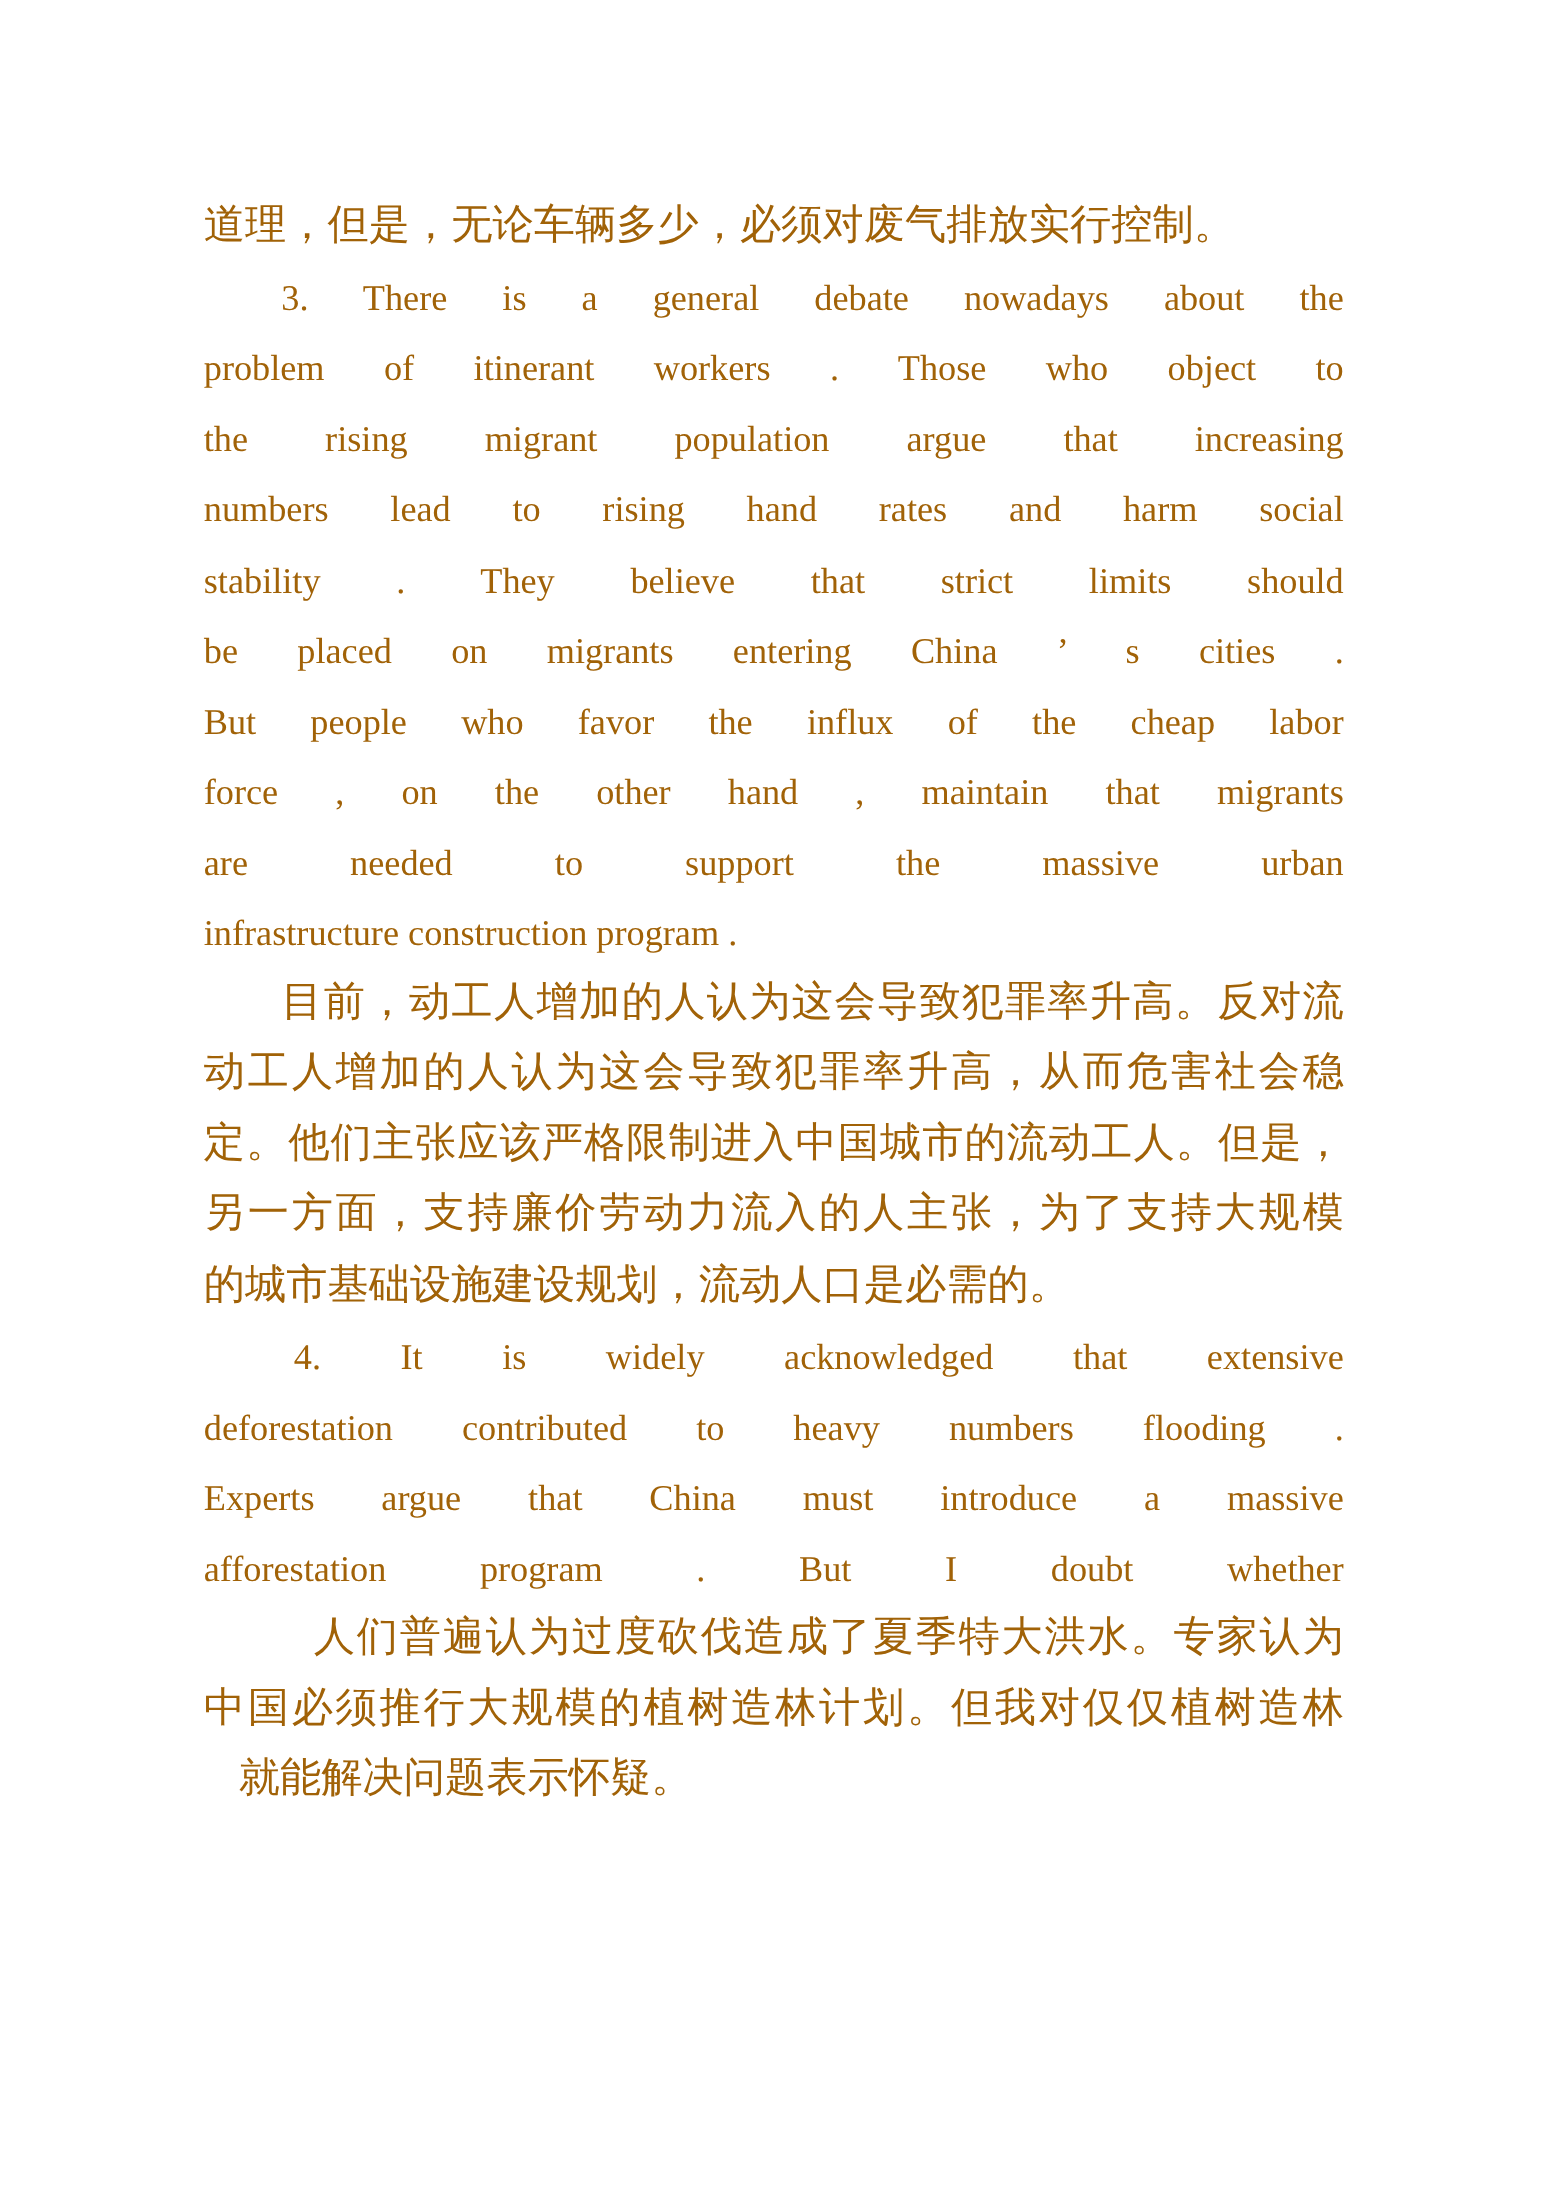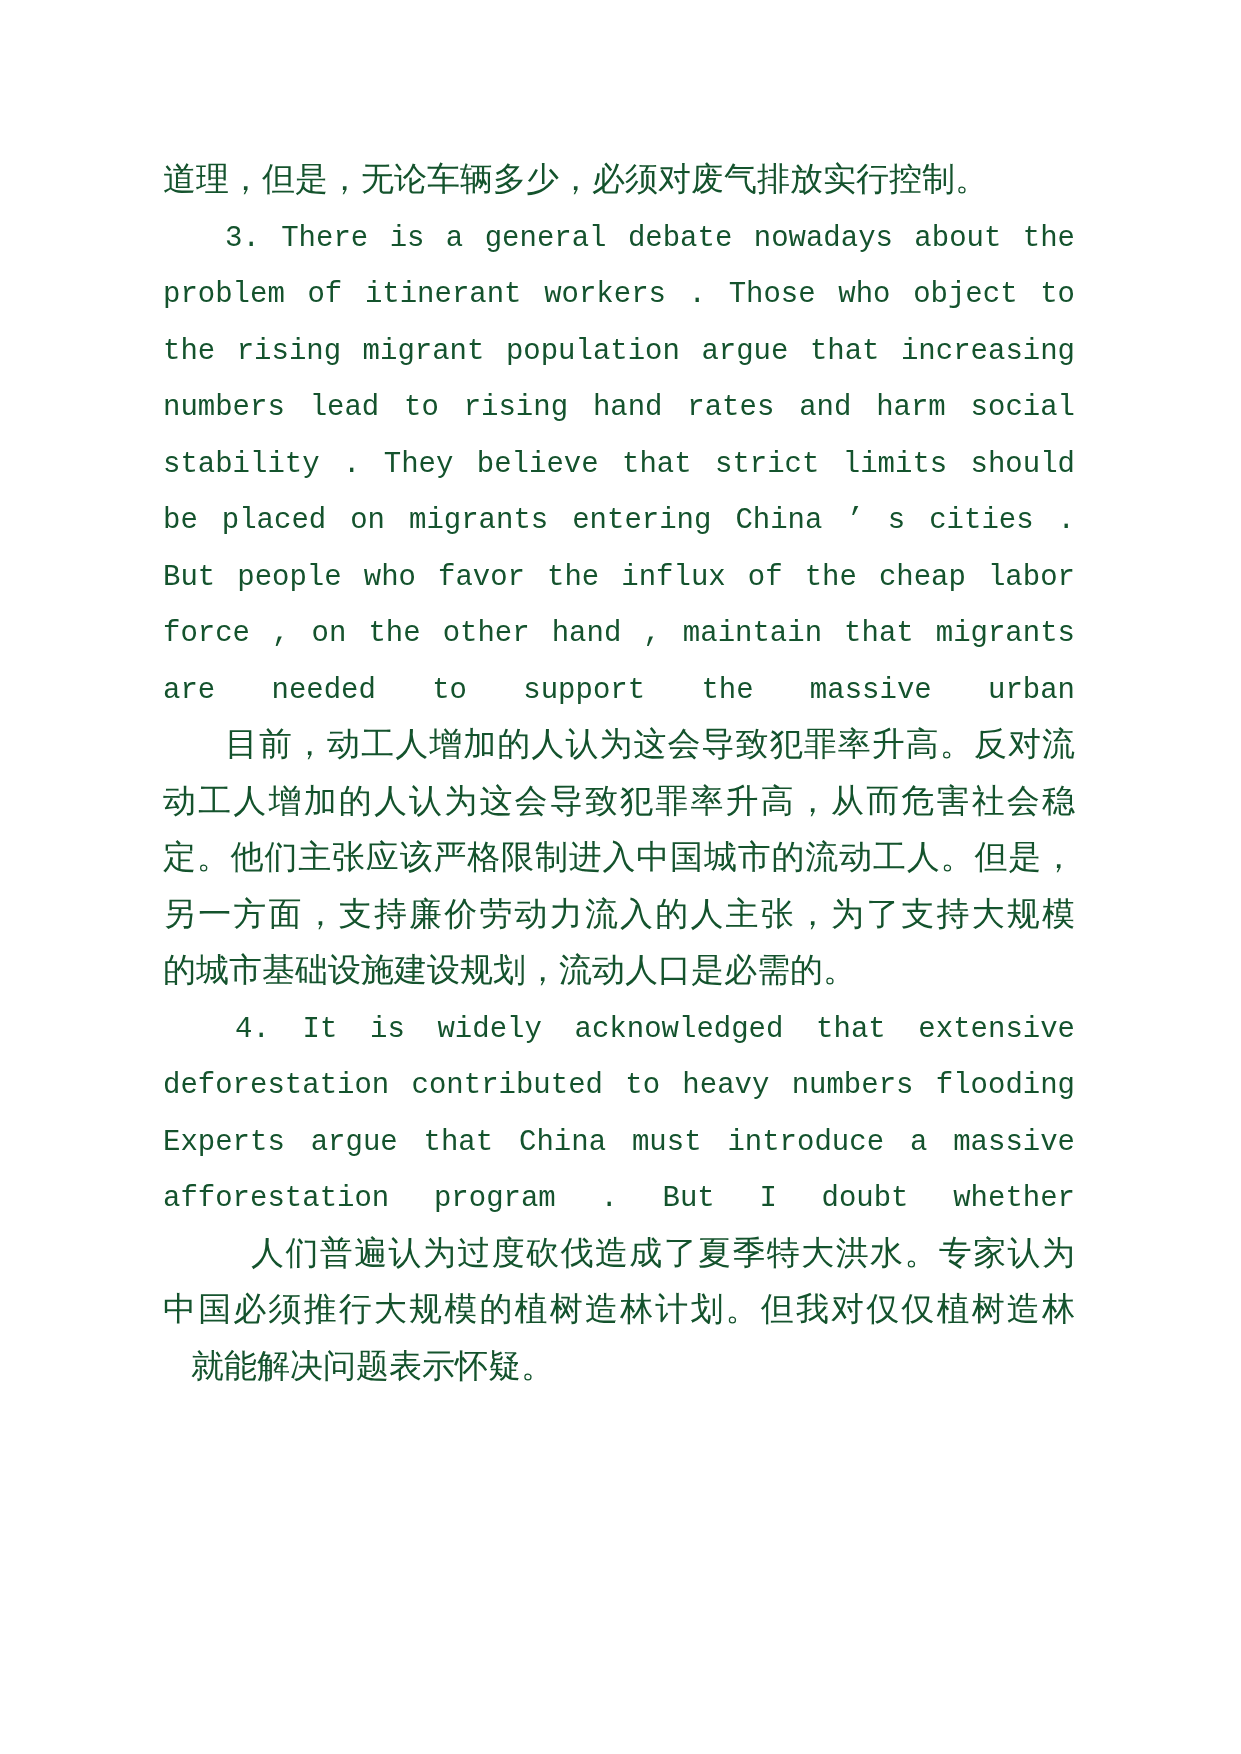--- a/index.html
+++ b/index.html
@@ -20,27 +20,27 @@
     box-sizing: border-box;
   }
   .text-block {
     box-sizing: border-box;
     padding: 154px 166px 0 163px;
     width: 1241px;
   }
   .line {
     height: 56.5px;
     line-height: 56.5px;
-    color: #14532d;
+    color: #a16207;
     white-space: normal;
     overflow: hidden;
   }
   
   .lat {
-    font-family: Liberation Mono, monospace;
+    font-family: Liberation Serif, serif;
     font-size: 29px;
   }
   
   .cjk {
     font-family: "Liberation Mono", "DejaVu Sans Mono", monospace;
     font-size: 33px;
   }
   
   .just {
     text-align: justify;
@@ -69,20 +69,21 @@
     <div>
       <div class="line lat just ind62">3. There is a general debate nowadays about the</div>
       <div class="line lat just">problem of itinerant workers . Those who object to</div>
       <div class="line lat just">the rising migrant population argue that increasing</div>
       <div class="line lat just">numbers lead to rising hand rates and harm social</div>
       <div class="line lat just">stability . They believe that strict limits should</div>
       <div class="line lat just">be placed on migrants entering China ’ s cities .</div>
       <div class="line lat just">But people who favor the influx of the cheap labor</div>
       <div class="line lat just">force , on the other hand , maintain that migrants</div>
       <div class="line lat just">are needed to support the massive urban</div>
+      <div class="line lat last">infrastructure construction program .</div>
     </div>
 
     <div>
       <div class="line cjk just ind62">目前，动工人增加的人认为这会导致犯罪率升高。反对流</div>
       <div class="line cjk just">动工人增加的人认为这会导致犯罪率升高，从而危害社会稳</div>
       <div class="line cjk just">定。他们主张应该严格限制进入中国城市的流动工人。但是，</div>
       <div class="line cjk just">另一方面，支持廉价劳动力流入的人主张，为了支持大规模</div>
       <div class="line cjk last">的城市基础设施建设规划，流动人口是必需的。</div>
     </div>
 

